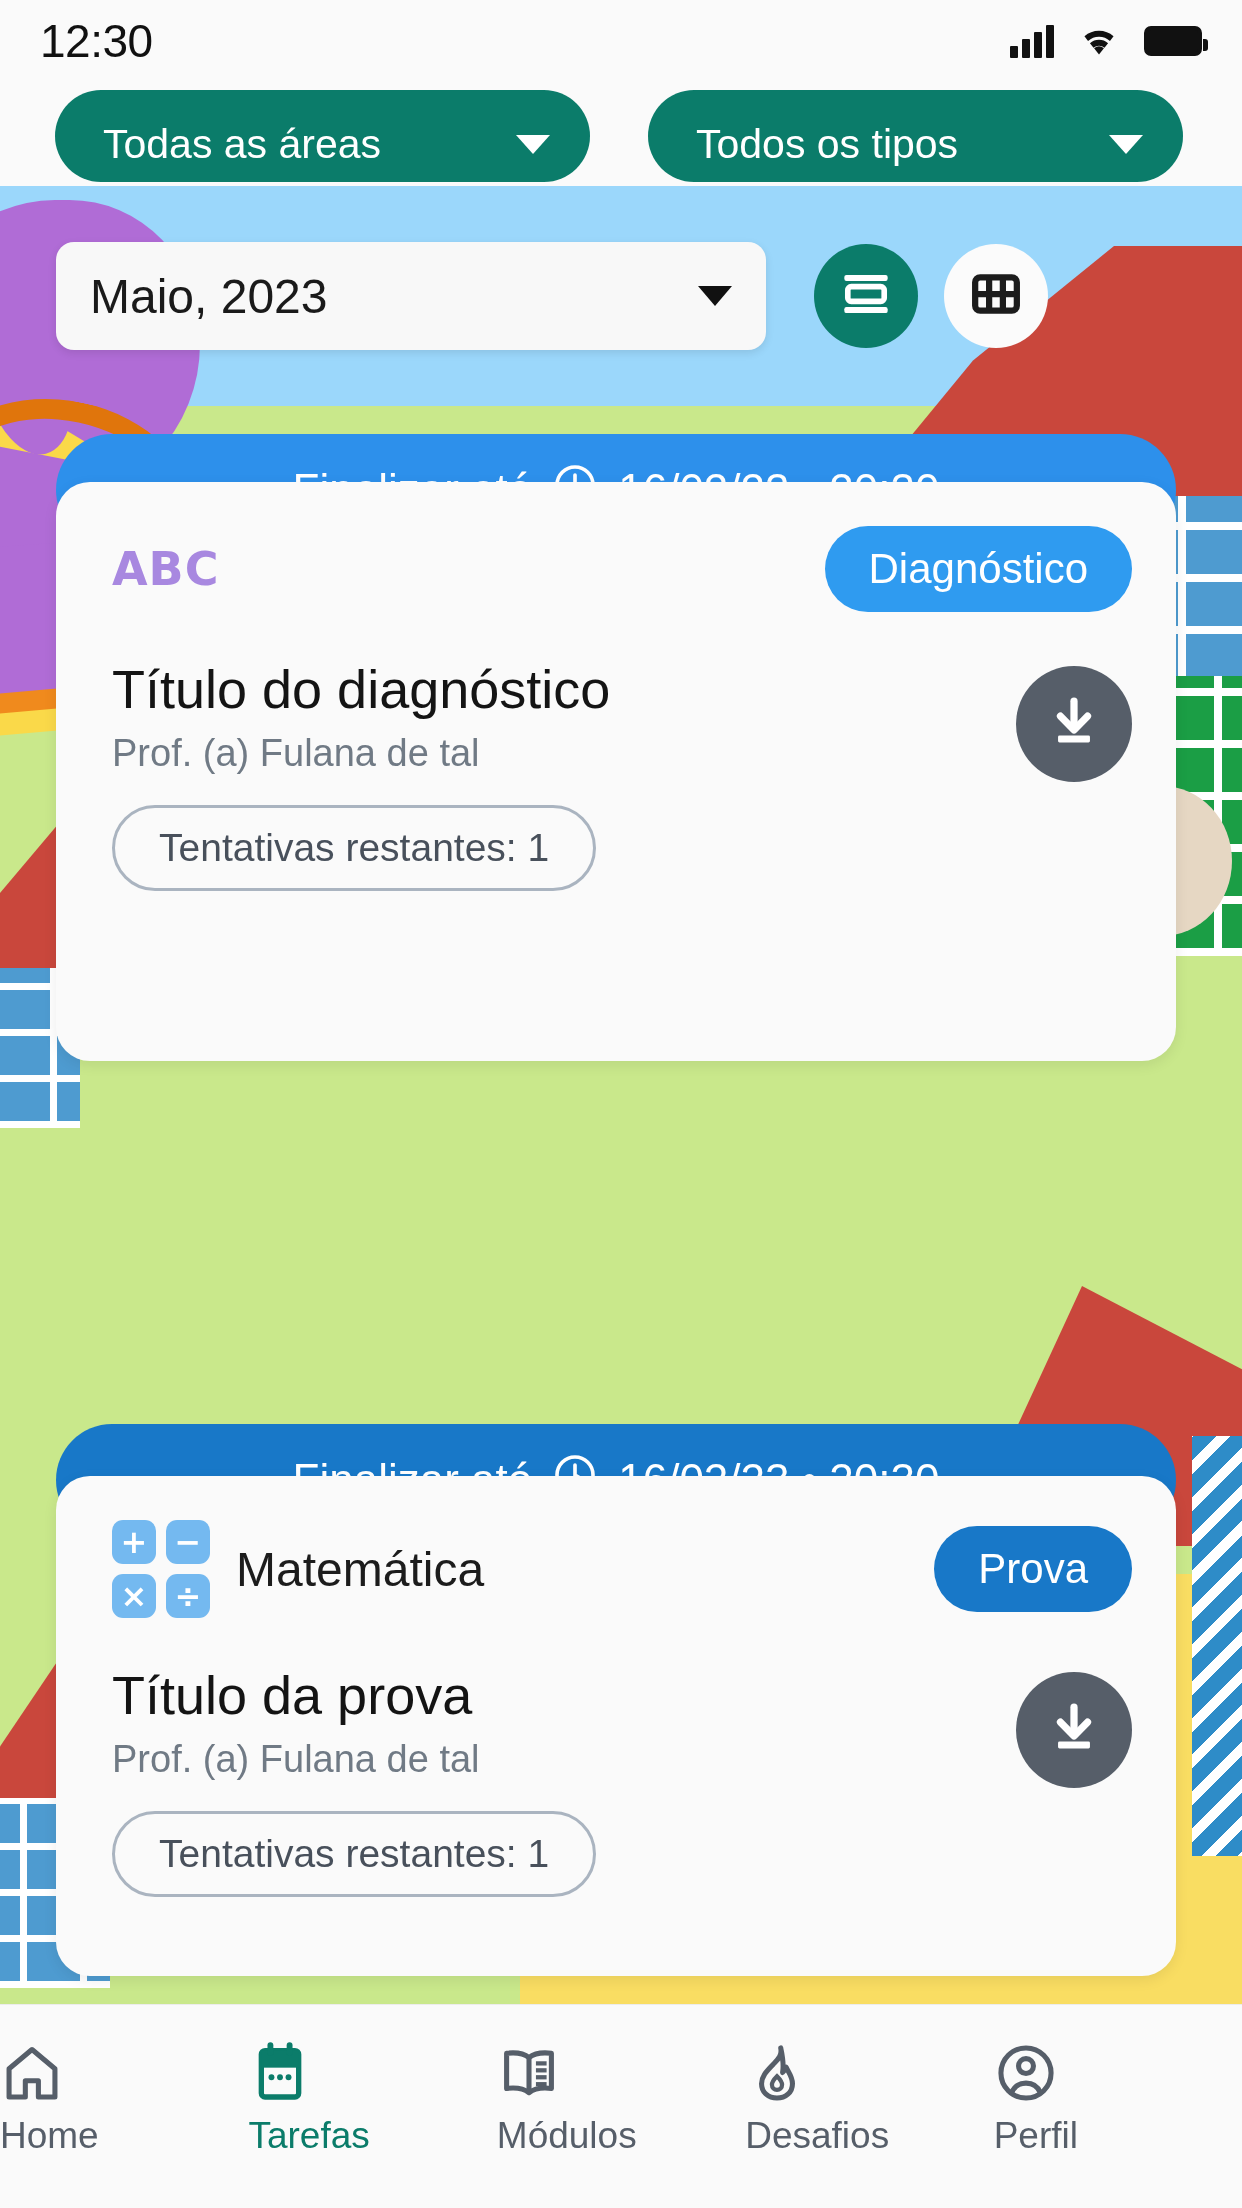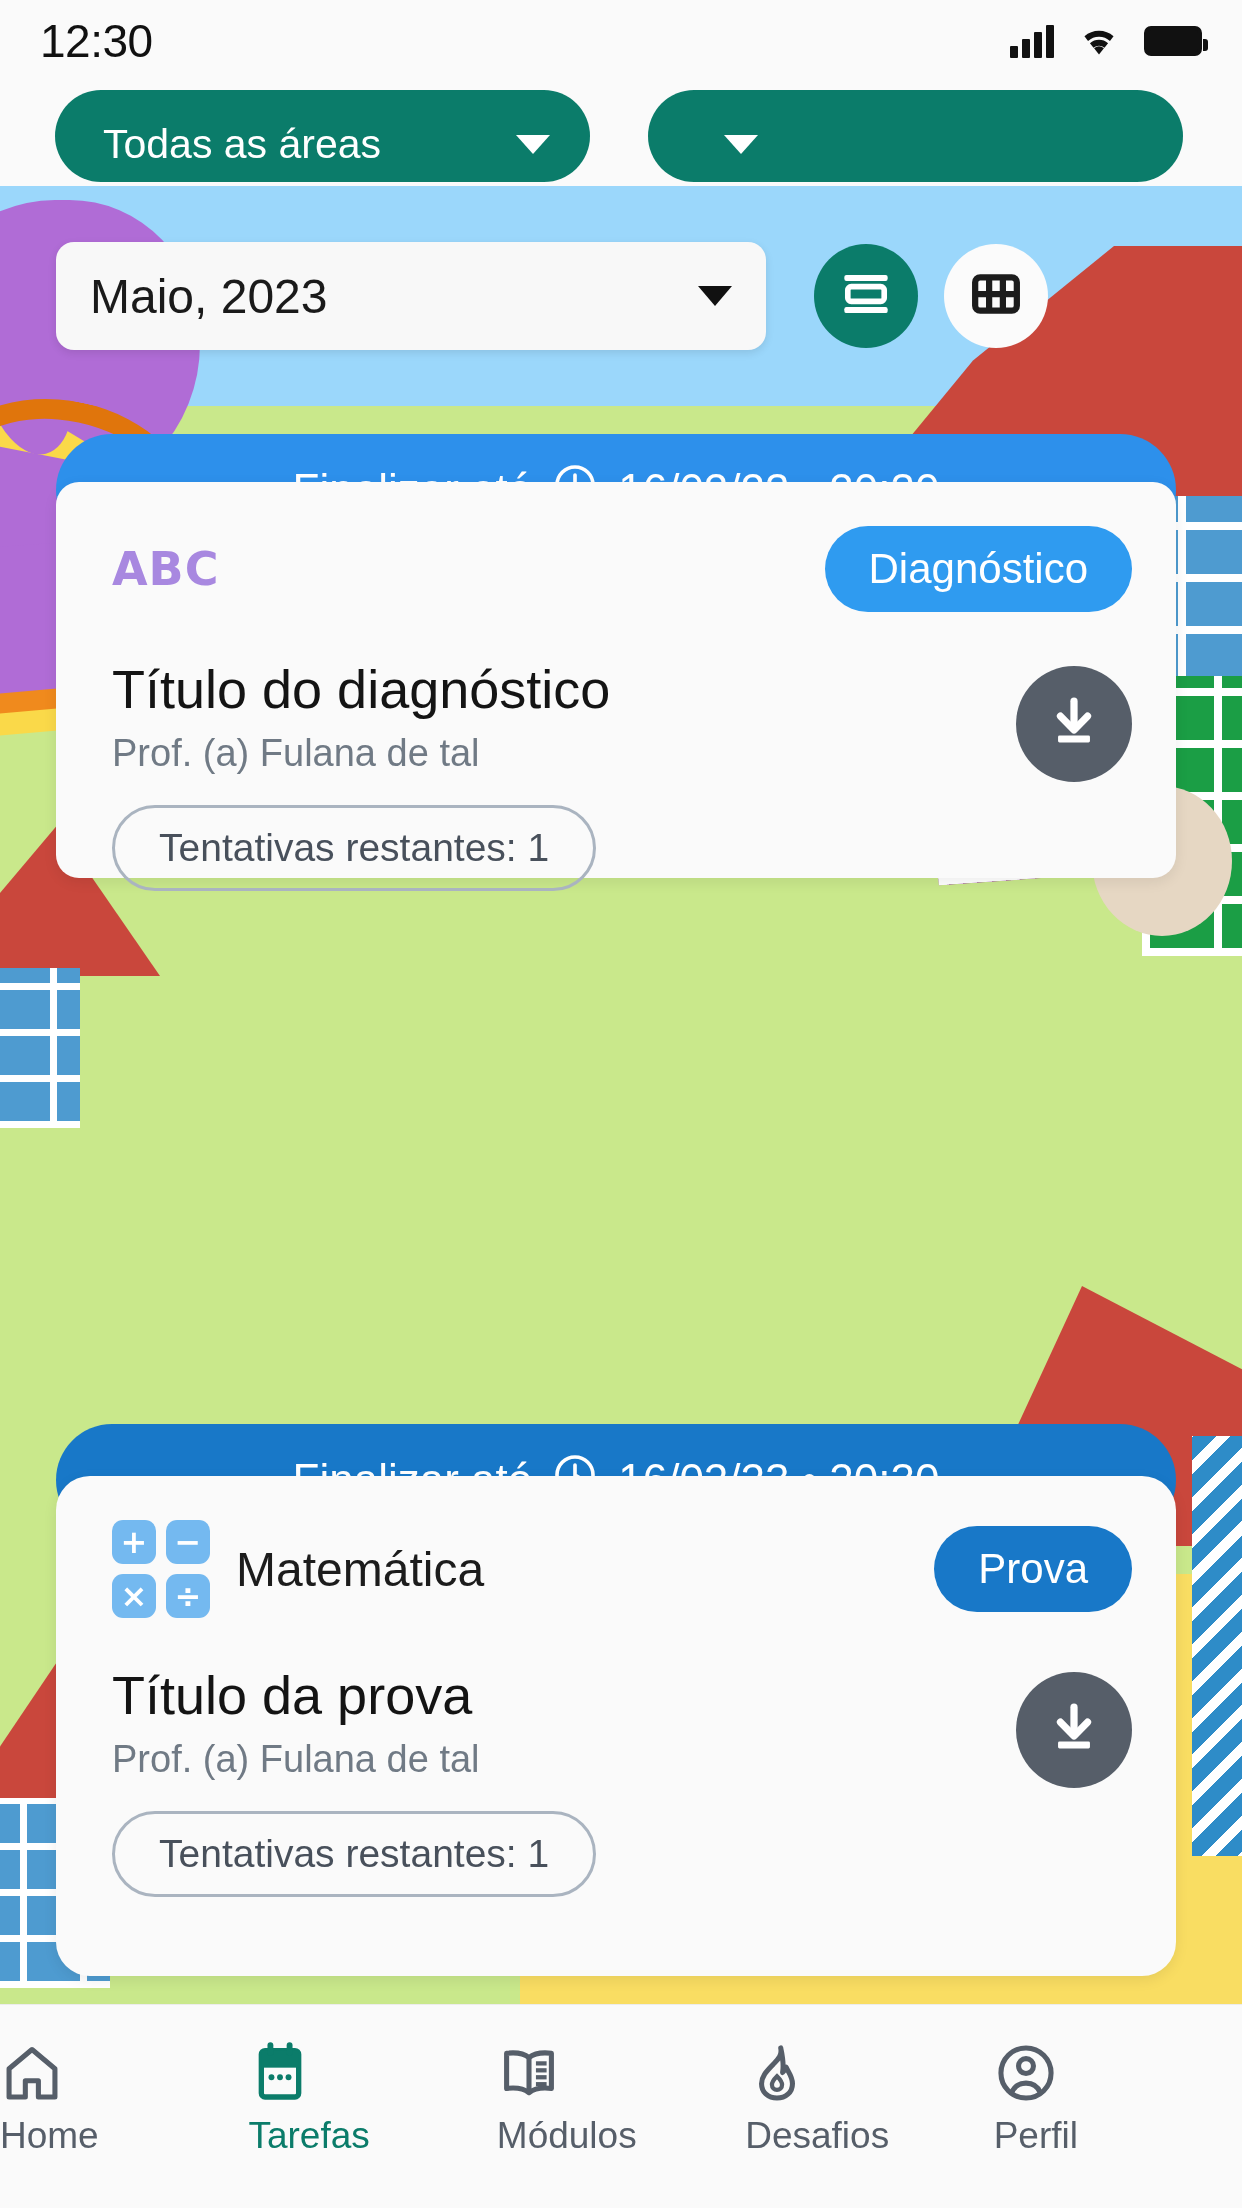--- a/index.html
+++ b/index.html
@@ -199,21 +199,21 @@
   .deadline.one { top:248px; background:#2D90EB; }
   .deadline.two { top:1238px; background:#1878C8; }
   .clock-ico { flex:0 0 auto; }
 
   
   .card {
     position:absolute; left:56px; width:1120px;
     background:#FAFAFA; border-radius:34px; padding:44px 44px 44px 56px;
     box-shadow:0 4px 14px rgba(0,0,0,.08);
   }
-  .card.one { top:296px; height:396px;border-radius:23px; }
+  .card.one { top:296px; height:579px; }
   .card.two { top:1290px; height:500px; }
   .card-head { display:flex; align-items:center; justify-content:space-between; }
   .subj { display:flex; align-items:center; gap:26px; }
   .abc-ico {
     font-size:46px; font-weight:bold; color:#A888E0; letter-spacing:1px;
     font-family:"DejaVu Sans", sans-serif;
   }
   .subj-name { font-size:48px; color:#1c1c1c; }
   .type-badge {
     border-radius:44px; height:86px; padding:18px 44px;
@@ -282,20 +282,21 @@
       <span class="batt"></span>
     </div>
   </div>
 
   <div class="filters">
     <div class="filter-btn areas">
       <span class="filter-label">Todas as áreas</span>
       <span class="caret"></span>
     </div>
     <div class="filter-btn tipos">
+      <span class="filter-label">Todos os tipos</span>
       <span class="caret"></span>
     </div>
   </div>
 
   <div class="scene">
     <div class="sky"></div>
     <div class="green-band"></div>
     <div class="ground-yellow"></div>
 
     <div class="bushA"></div>

